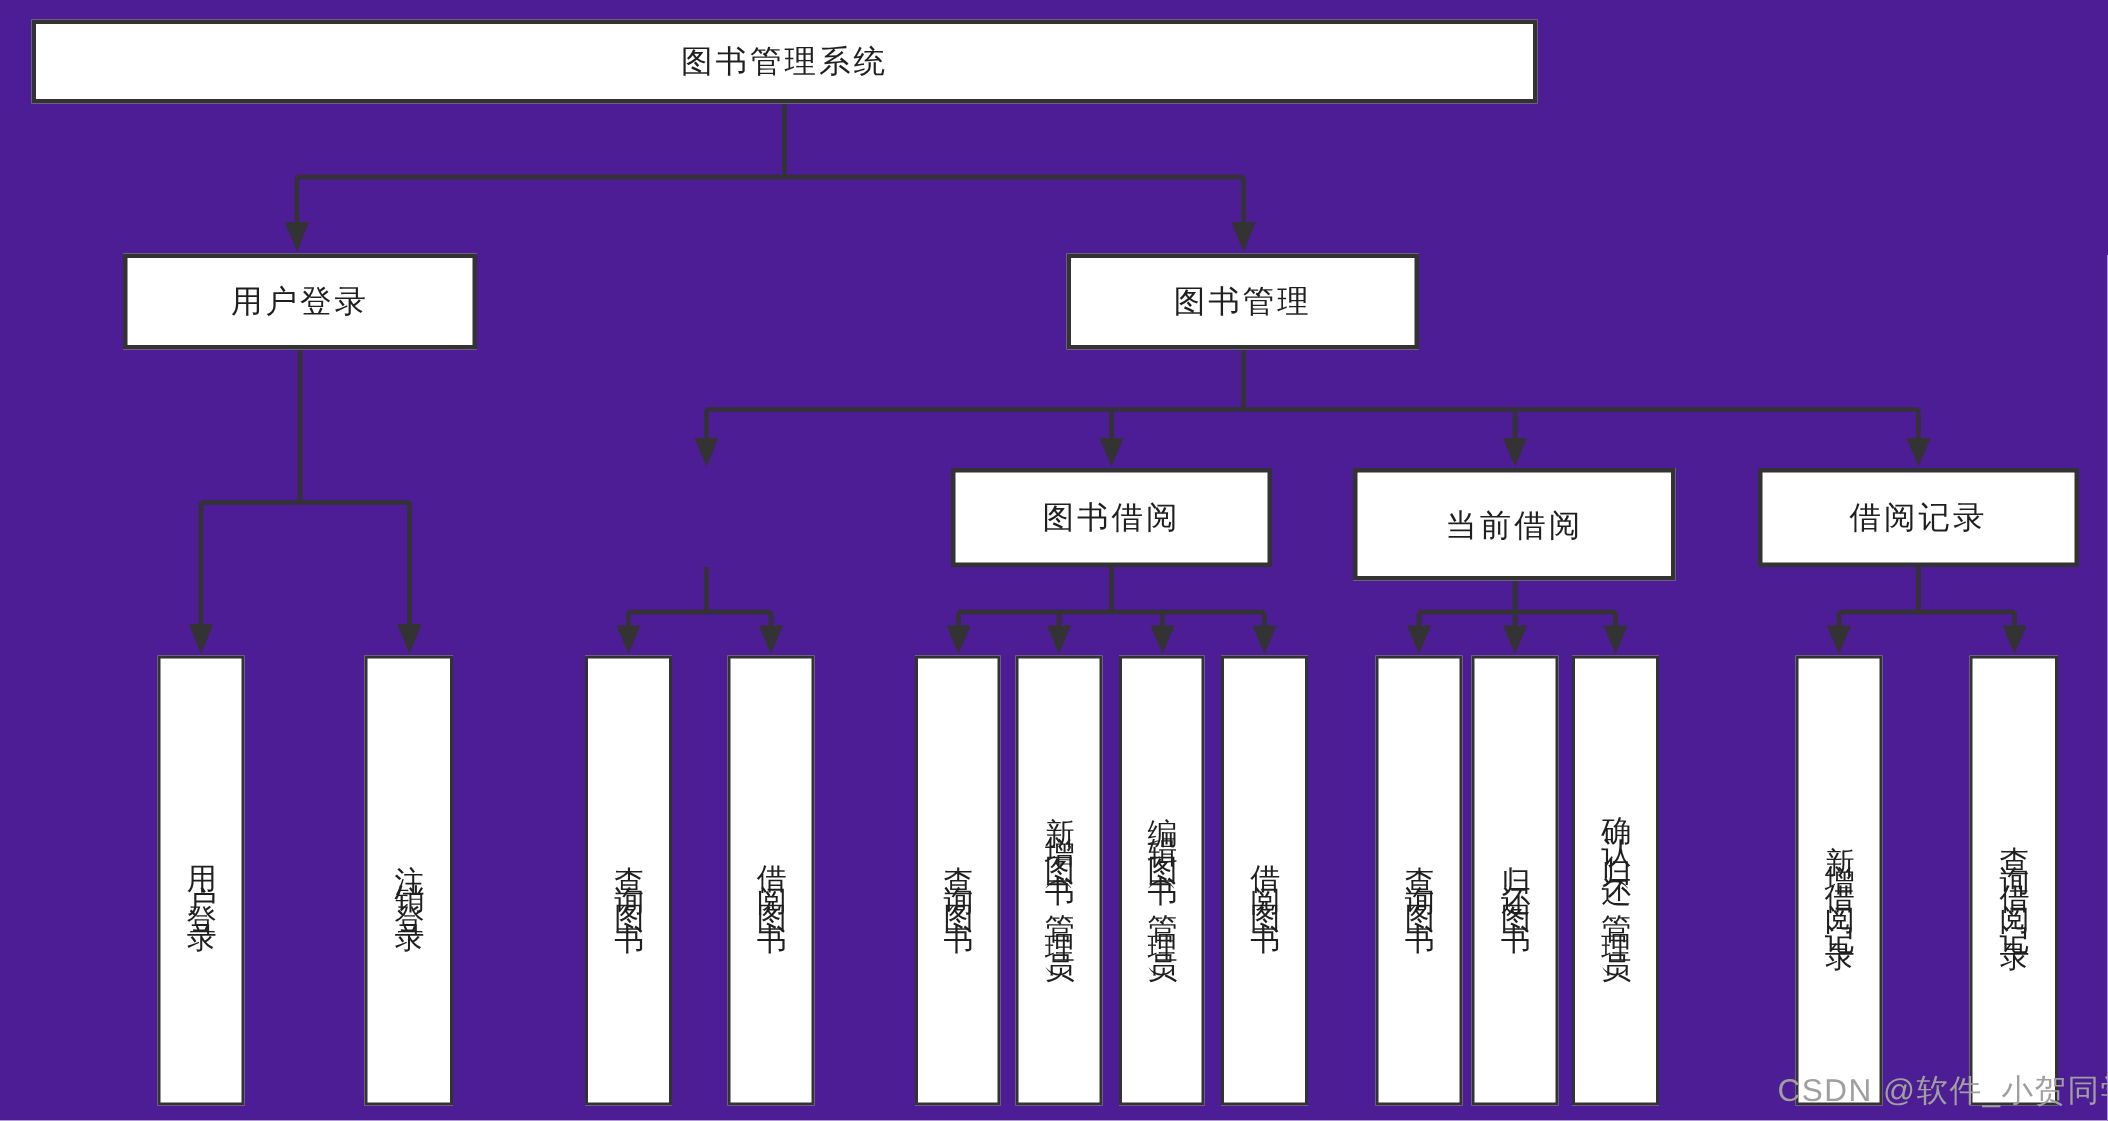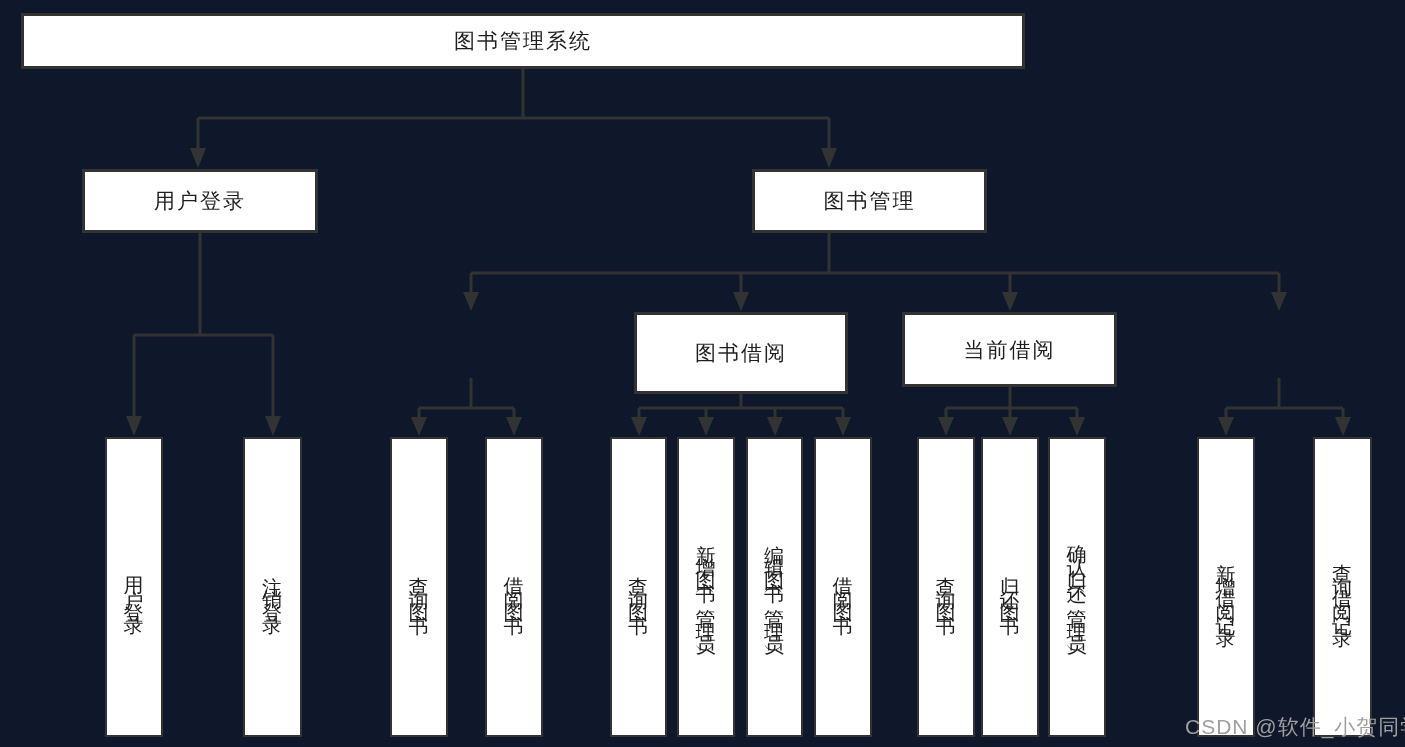--- a/index.html
+++ b/index.html
@@ -1,20 +1,20 @@
 <!DOCTYPE html>
 <html><head>
 <meta charset="utf-8">
 <style>
   html, body { margin: 0; padding: 0; background: #ffffff; }
   #canvas {
     position: relative;
     width: 1405px;
     height: 747px;
-    background: #0f172a;
+    background: #4c1d95;
     font-family: "Liberation Sans", "DejaVu Sans", sans-serif;
     overflow: hidden;
   }
   #connectors {
     position: absolute;
     left: 0; top: 0;
     z-index: 1;
   }
   .node {
     position: absolute;
@@ -36,23 +36,23 @@
   .leaf .vtext {
     writing-mode: vertical-rl;
     text-orientation: mixed;
     letter-spacing: 13px;
     line-height: 1;
     white-space: nowrap;
   }
   
   .n-root   { left: 21px;   top: 13px;  width: 1004px; height: 56px; }
   .n-login  { left: 82px;   top: 169px; width: 236px;  height: 64px; }
-  .n-mgmt   { left: 711px;  top: 169px; width: 235px;  height: 64px; margin-left: 41px; }
+  .n-mgmt   { left: 711px;  top: 169px; width: 235px;  height: 64px; }
   .n-rec    { left: 363px;  top: 312px; width: 216px;  height: 66px; }
-  .n-borrow { left: 634px;  top: 312px; width: 214px;  height: 82px; }
+  .n-borrow { left: 634px;  top: 312px; width: 214px;  height: 66px; }
   .n-cur    { left: 902px;  top: 312px; width: 215px;  height: 75px; }
   .n-recd   { left: 1172px; top: 312px; width: 214px;  height: 66px; }
   
   .leaf { top: 437px; height: 300px; }
   .l1  { left: 105px;  width: 58px; }
   .l2  { left: 243px;  width: 59px; }
   .l3  { left: 390px;  width: 58px; }
   .l4  { left: 485px;  width: 58px; }
   .l5  { left: 610px;  width: 57px; }
   .l6  { left: 677px;  width: 58px; }
@@ -125,20 +125,23 @@
   <div class="node hbox n-mgmt">
     <span>图书管理</span>
   </div>
 
   <div class="node hbox n-borrow">
     <span>图书借阅</span>
   </div>
   <div class="node hbox n-cur">
     <span>当前借阅</span>
   </div>
+  <div class="node hbox n-recd">
+    <span>借阅记录</span>
+  </div>
 
   <div class="node leaf l1">
     <span class="vtext">用户登录</span>
   </div>
   <div class="node leaf l2">
     <span class="vtext">注销登录</span>
   </div>
   <div class="node leaf l3">
     <span class="vtext">查询图书</span>
   </div>

